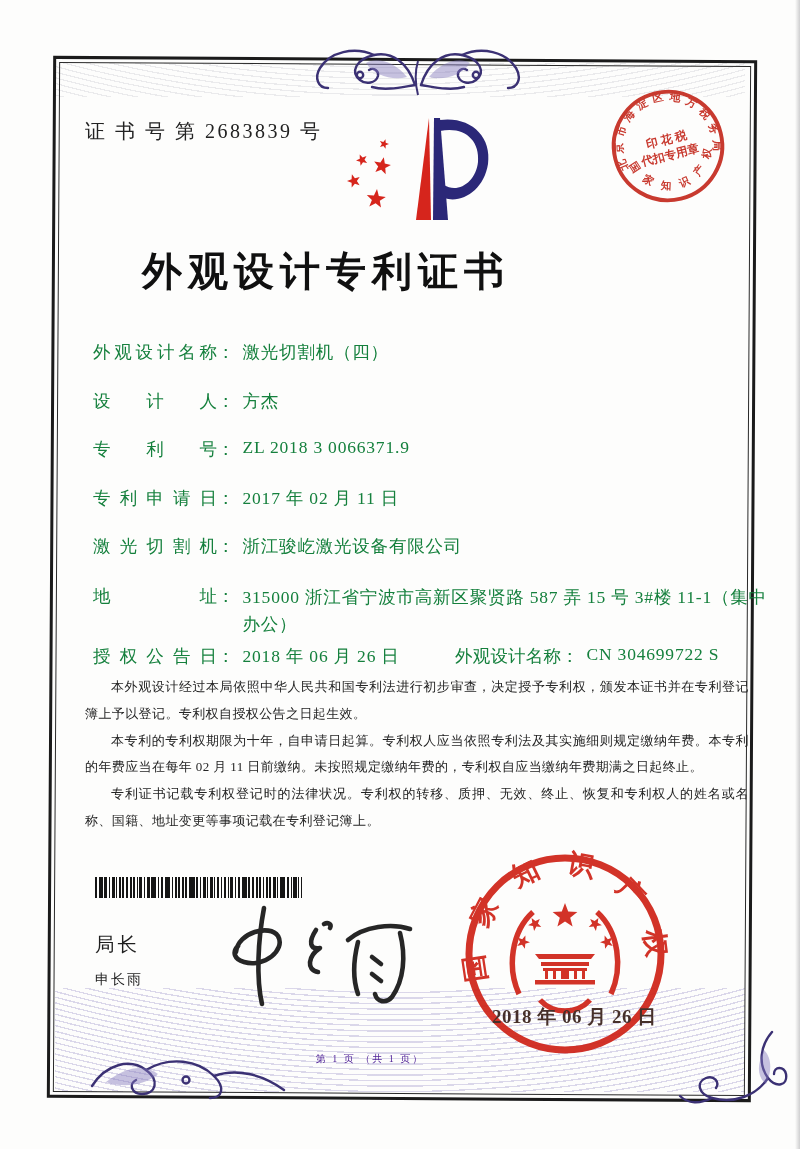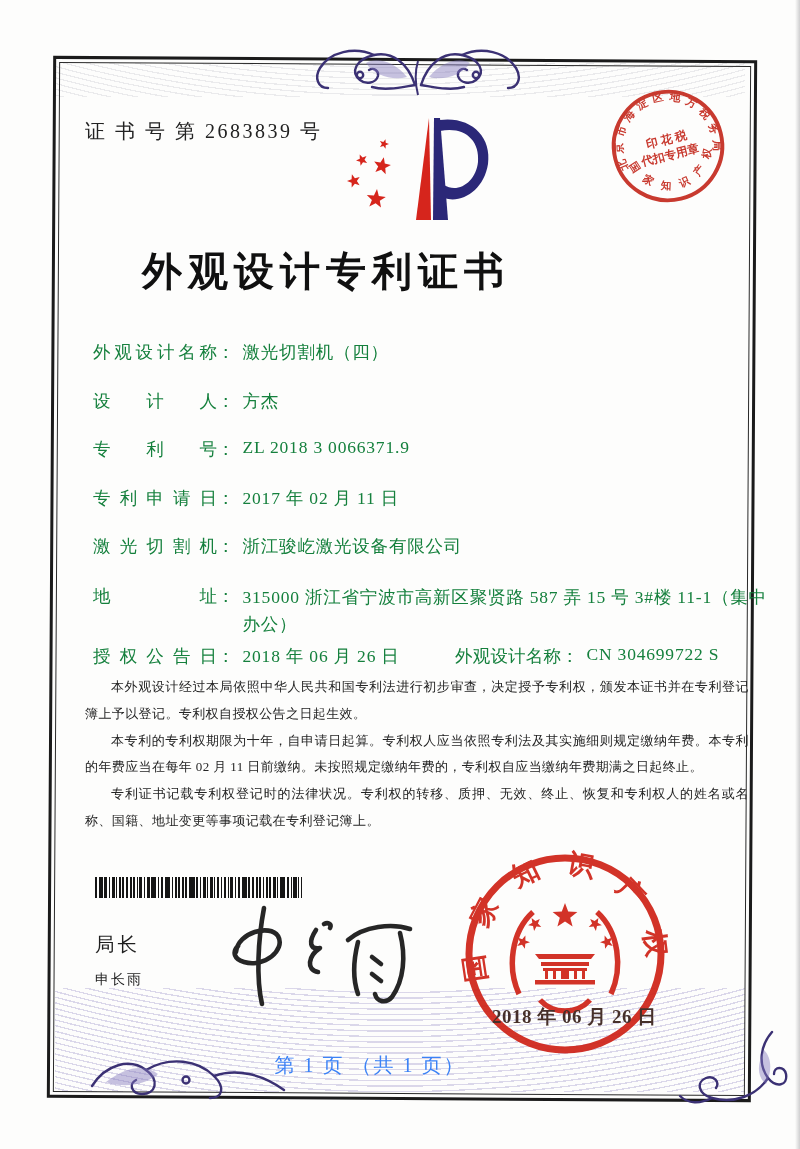--- a/index.html
+++ b/index.html
@@ -37,21 +37,21 @@
           repeating-linear-gradient(90deg,transparent 0 5px,#151515 5px 7px,transparent 7px 13px),
           repeating-linear-gradient(90deg,#151515 0 1px,transparent 1px 9px);}
   .signer-title{position:absolute;left:95px;top:931px;font-size:19.5px;letter-spacing:3px;}
   .signer-name{position:absolute;left:95px;top:971px;font-size:14px;letter-spacing:2px;}
   .signature{position:absolute;left:212px;top:900px;}
   .seal{position:absolute;left:455px;top:844px;opacity:.93;}
   .seal-date{position:absolute;left:492px;top:1004px;font-size:19px;font-weight:bold;
         color:#46302a;letter-spacing:.5px;z-index:5;}
   .tax-stamp{position:absolute;left:598px;top:76px;transform:rotate(-14deg);opacity:.92;}
   .footer{position:absolute;left:0;top:1052px;width:740px;text-align:center;
-        font-size:20px;letter-spacing:2px;color:#3b82f6;}
+        font-size:10px;letter-spacing:2px;color:#4c1d95;}
   .logo{position:absolute;left:332px;top:108px;}
   .flourish{position:absolute;}
   .fl-top{left:303px;top:25px;}
   .fl-bl{left:86px;top:1046px;}
   .fl-br{left:676px;top:1026px;}
 </style>
 </head>
 <body>
 
 <div class="page">

